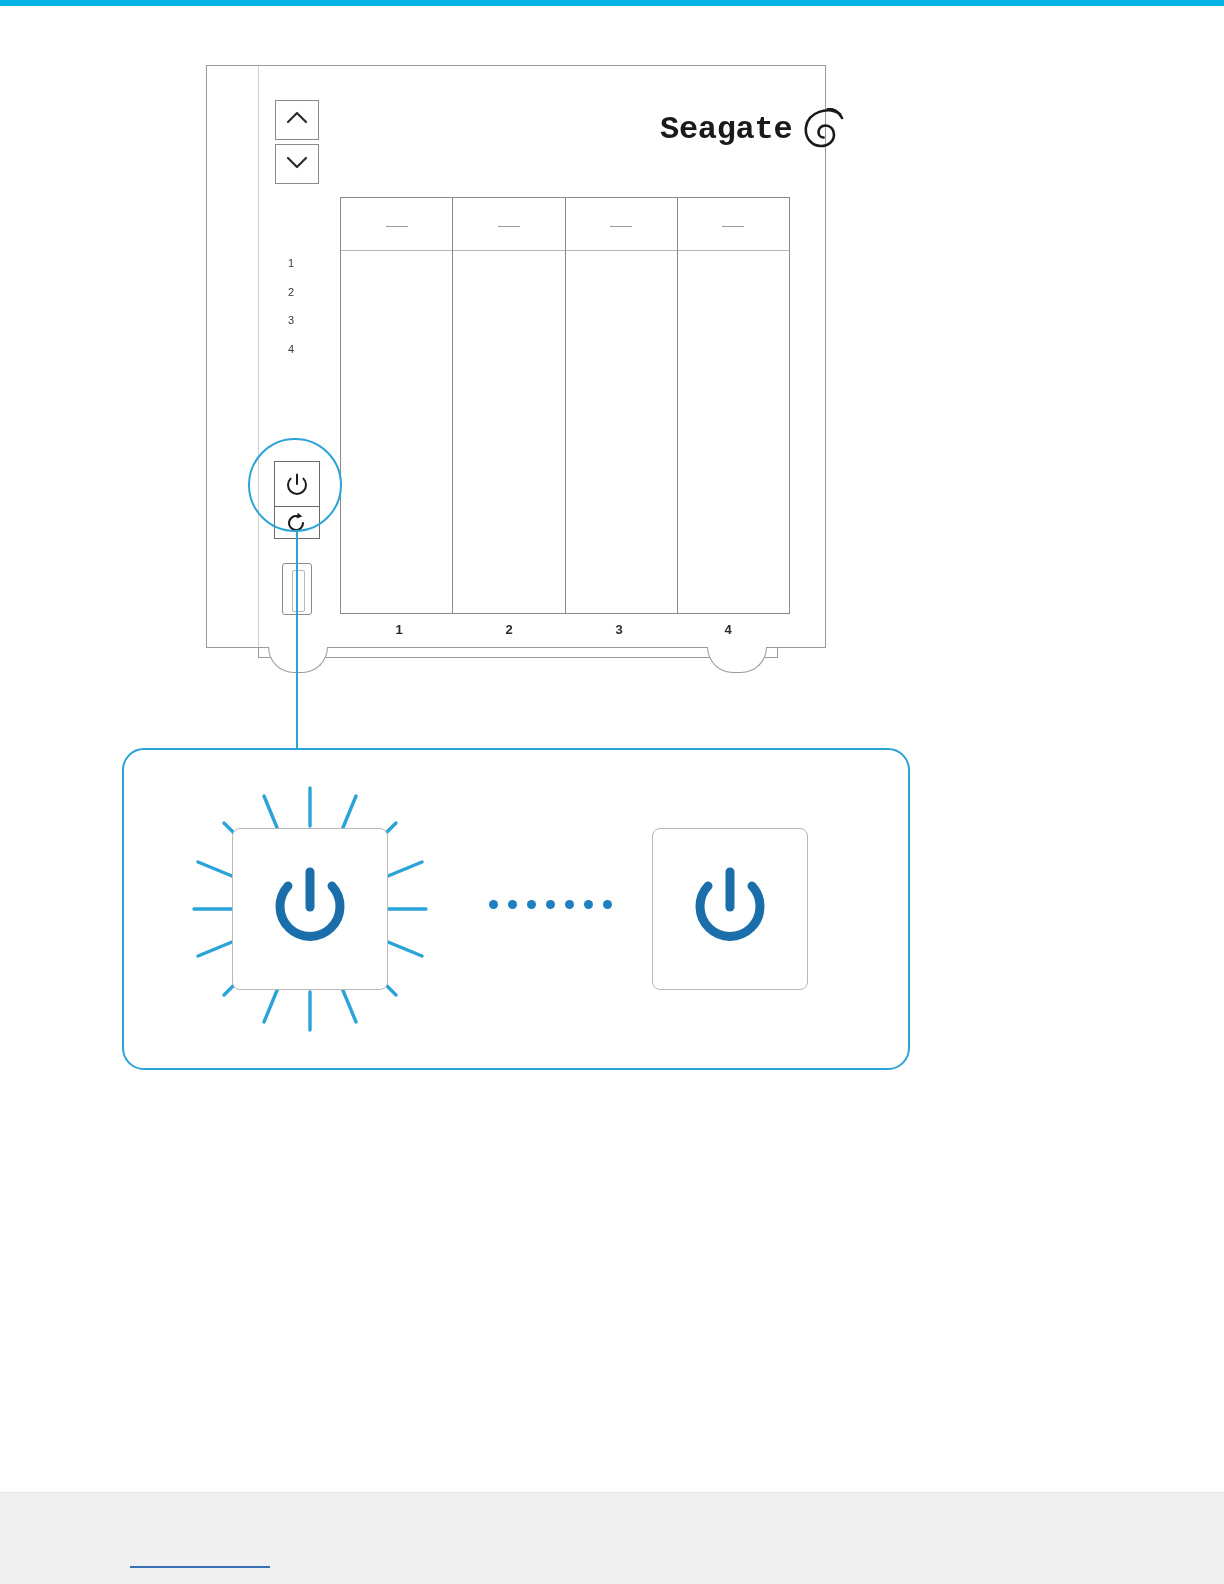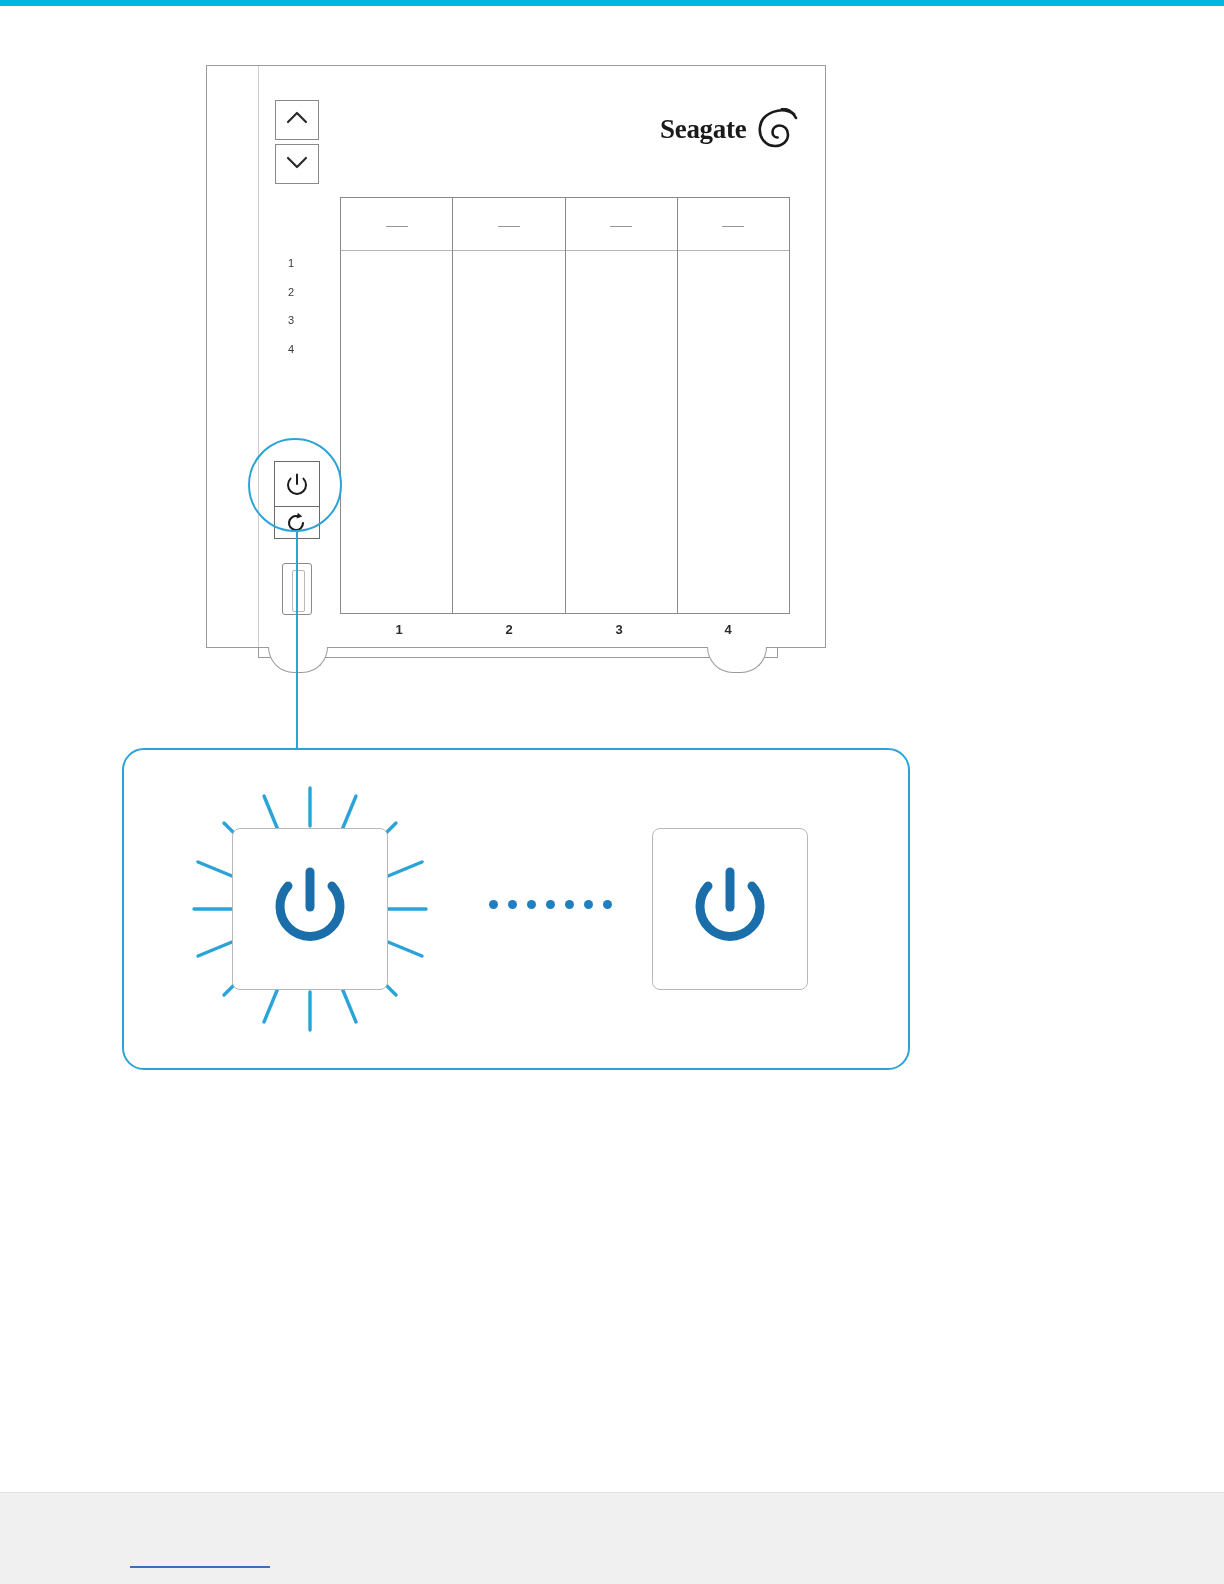--- a/index.html
+++ b/index.html
@@ -105,22 +105,22 @@
 
   
   #seagate-logo {
     position: absolute;
     left: 660px; top: 108px;
     display: flex;
     align-items: center;
     gap: 6px;
   }
   #seagate-wordmark {
-    font-family: Liberation Serif, serif;
-    font-size: 27px;
+    font-family: Liberation Mono, monospace;
+    font-size: 32px;
     font-weight: 700;
     color: #1a1a1a;
     letter-spacing: -0.3px;
     text-align: right;
   }
 
   
   #power-btn-small {
     position: absolute;
     left: 274px; top: 461px;

